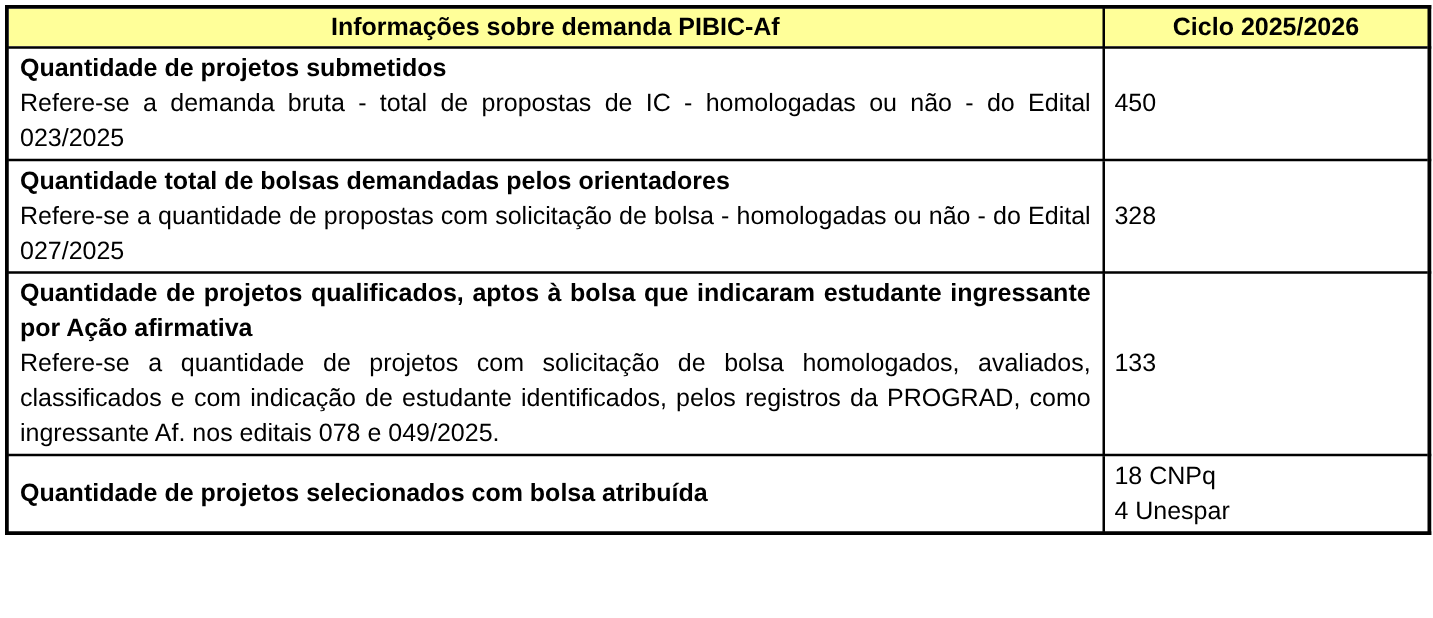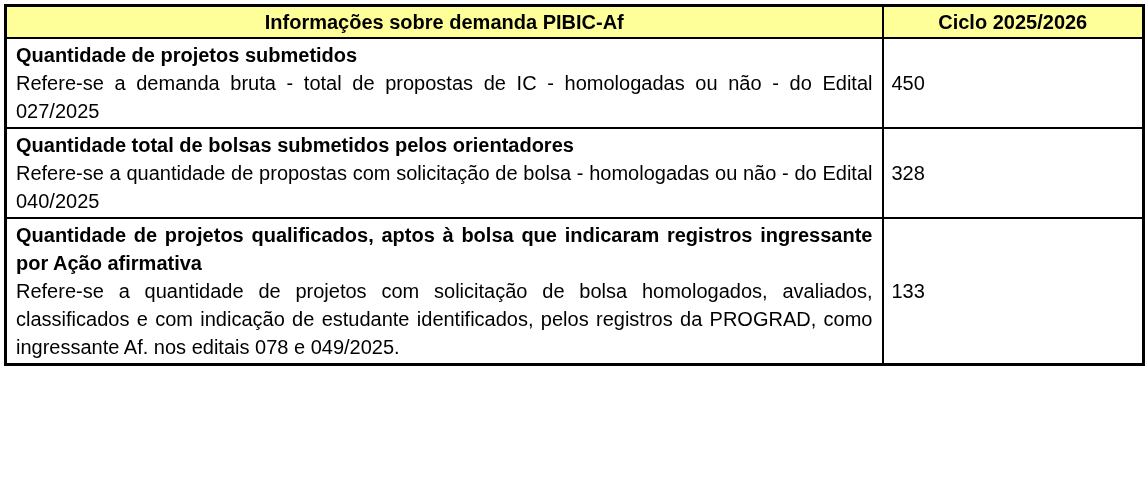--- a/index.html
+++ b/index.html
@@ -79,32 +79,39 @@
   <thead>
     <tr>
       <th class="header-cell">Informações sobre demanda PIBIC-Af</th>
       <th class="header-cell">Ciclo 2025/2026</th>
     </tr>
   </thead>
   <tbody>
     <tr class="r-submitted">
       <td class="info-cell">
         <div class="row-title">Quantidade de projetos submetidos</div>
-        <div class="row-desc">Refere-se a demanda bruta - total de propostas de IC - homologadas ou não - do Edital 027/2025</div>
+        <div class="row-desc">Refere-se a demanda bruta - total de propostas de IC - homologadas ou não - do Edital 023/2025</div>
       </td>
       <td class="value-cell">450</td>
     </tr>
     <tr class="r-requested">
       <td class="info-cell">
-        <div class="row-title">Quantidade total de bolsas submetidos pelos orientadores</div>
-        <div class="row-desc">Refere-se a quantidade de propostas com solicitação de bolsa - homologadas ou não - do Edital 040/2025</div>
+        <div class="row-title">Quantidade total de bolsas demandadas pelos orientadores</div>
+        <div class="row-desc">Refere-se a quantidade de propostas com solicitação de bolsa - homologadas ou não - do Edital 027/2025</div>
       </td>
       <td class="value-cell">328</td>
     </tr>
     <tr class="r-qualified">
       <td class="info-cell">
-        <div class="row-title">Quantidade de projetos qualificados, aptos à bolsa que indicaram registros ingressante por Ação afirmativa</div>
+        <div class="row-title">Quantidade de projetos qualificados, aptos à bolsa que indicaram estudante ingressante por Ação afirmativa</div>
         <div class="row-desc">Refere-se a quantidade de projetos com solicitação de bolsa homologados, avaliados, classificados e com indicação de estudante identificados, pelos registros da PROGRAD, como ingressante Af. nos editais 078 e 049/2025.</div>
       </td>
       <td class="value-cell">133</td>
+    </tr>
+    <tr class="r-selected">
+      <td class="info-cell">
+        <div class="row-title">Quantidade de projetos selecionados com bolsa atribuída</div>
+      </td>
+      <td class="value-cell">18 CNPq
+4 Unespar</td>
     </tr>
   </tbody>
 </table>
 
 </body></html>

